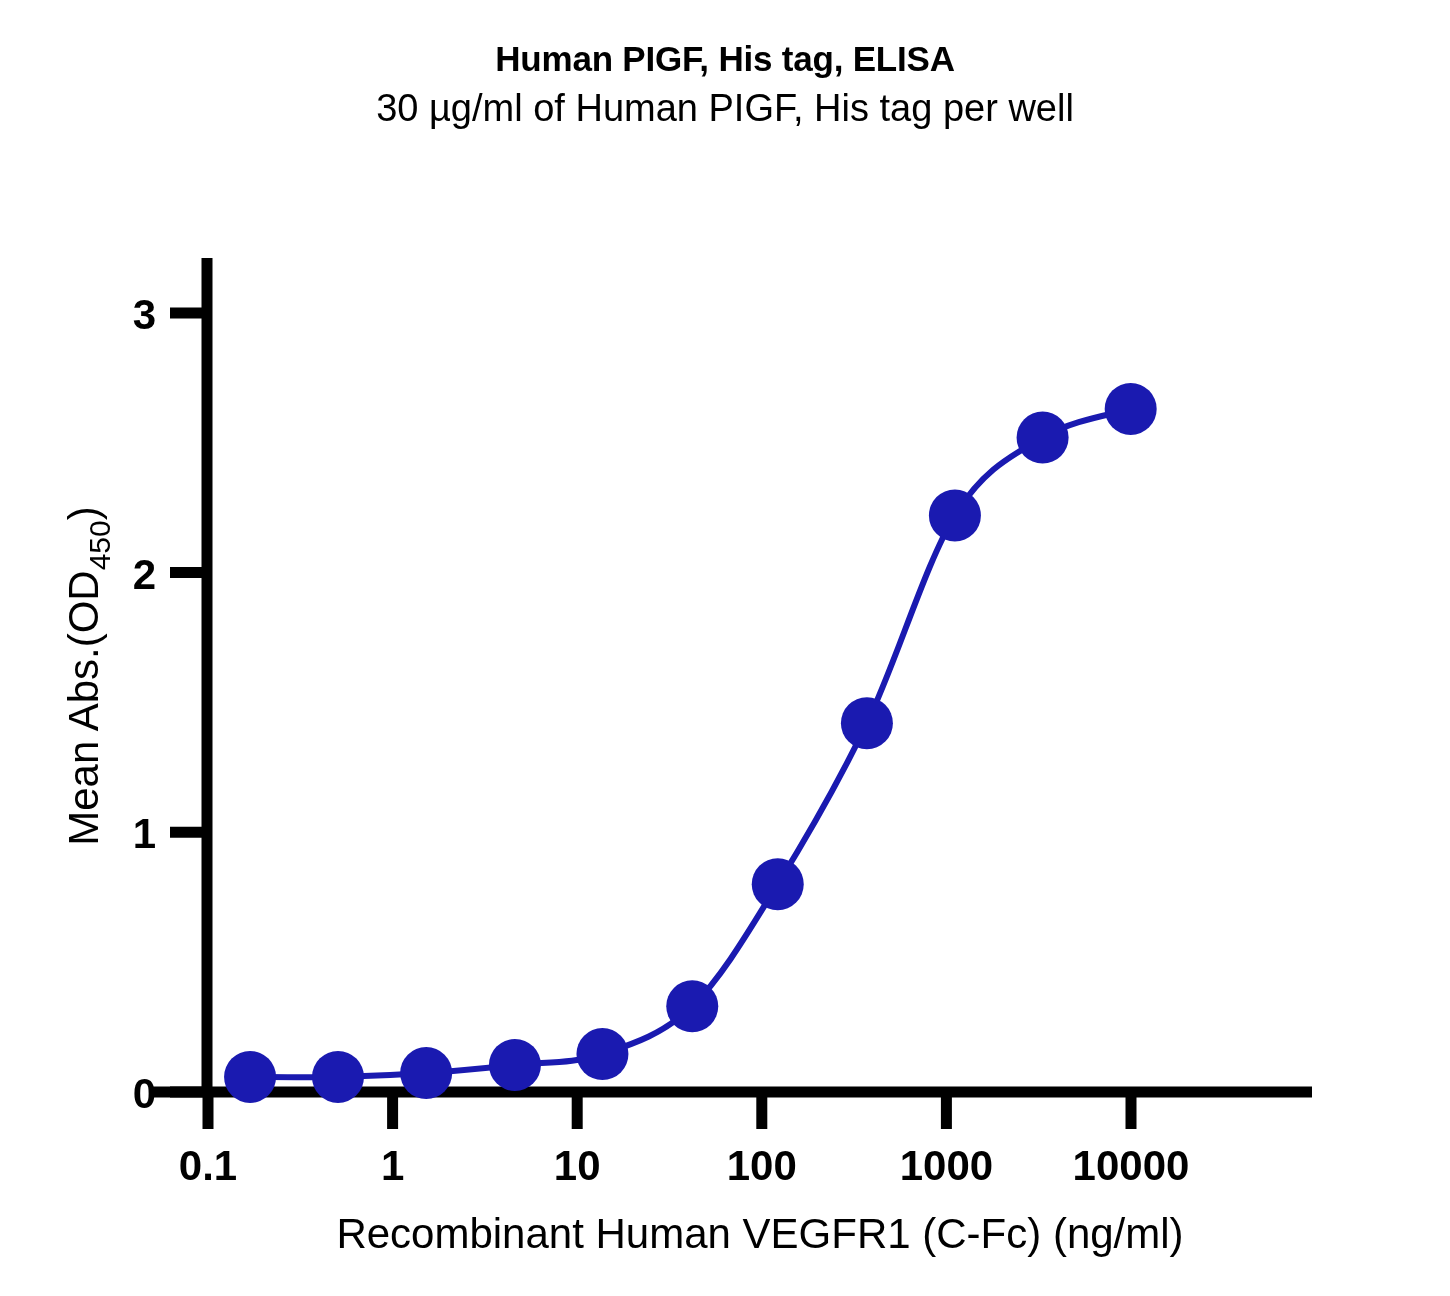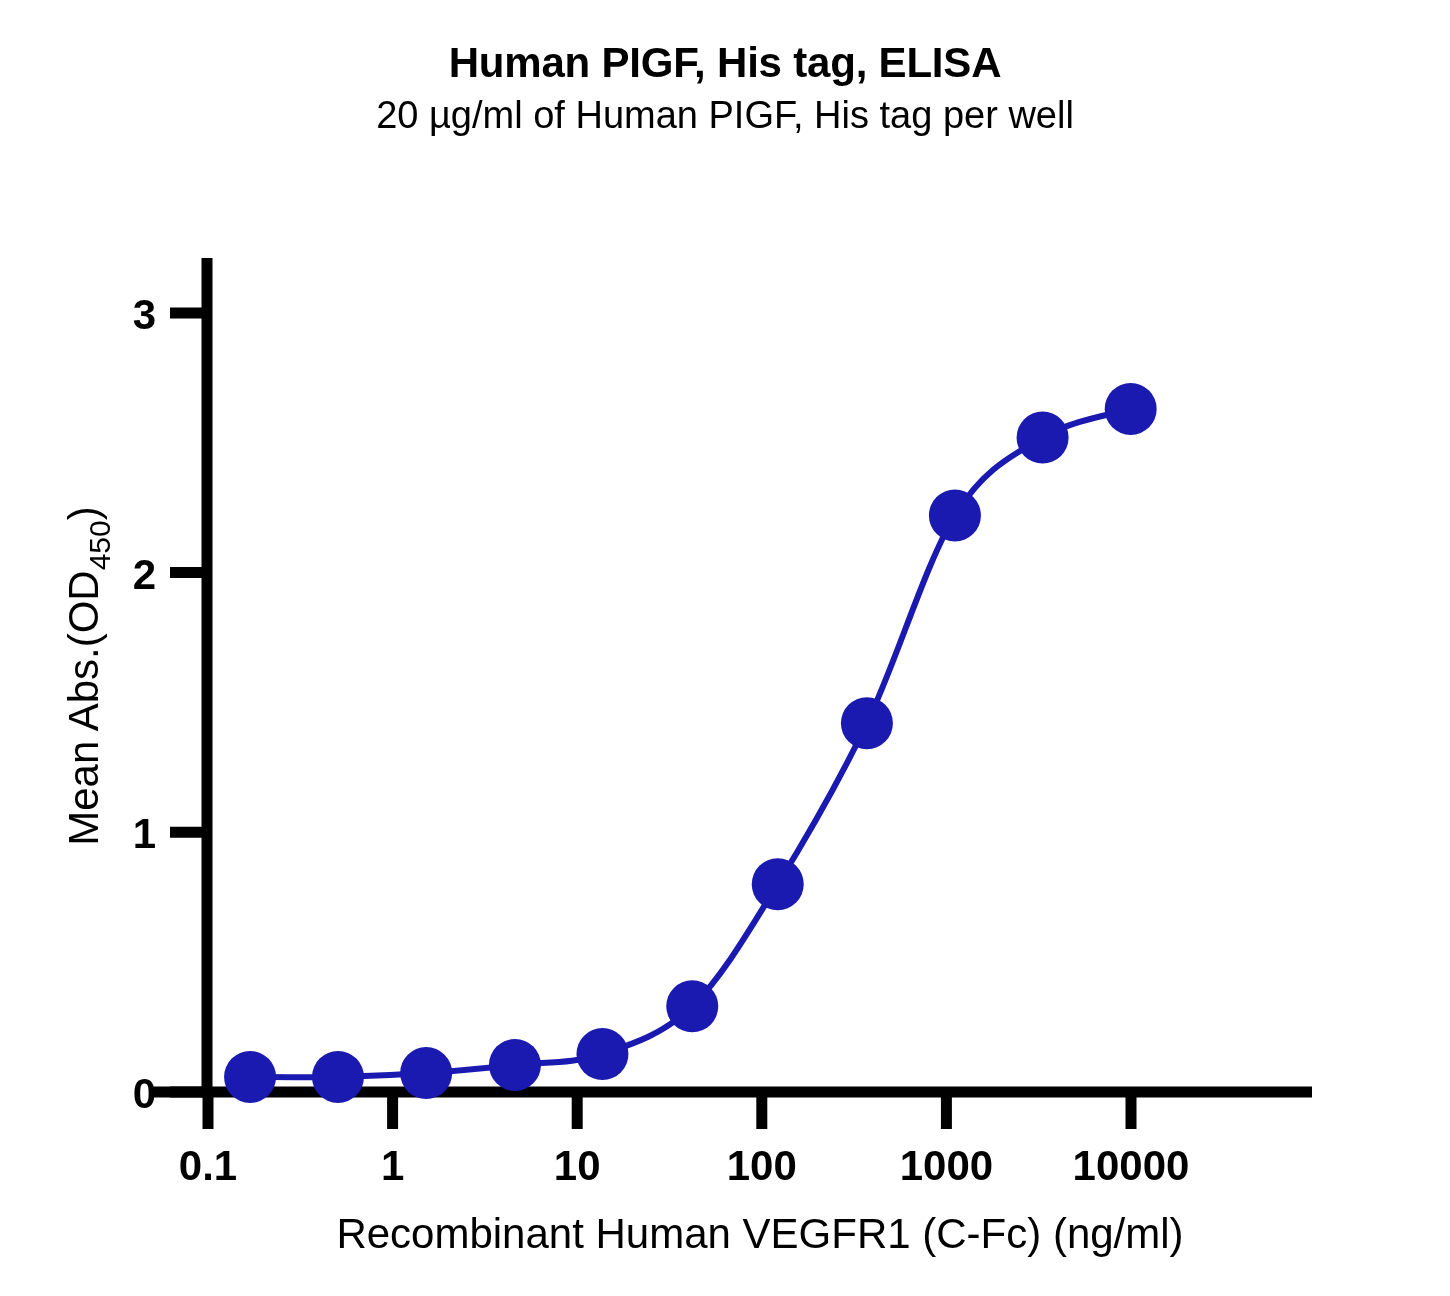--- a/index.html
+++ b/index.html
@@ -23,21 +23,21 @@
   }
   .titles {
     position: absolute;
     top: 40px;
     left: 0;
     width: 1450px;
     text-align: center;
     line-height: 1.08;
   }
   #chart-title {
-    font-size: 42px;
+    font-size: 35px;
     font-weight: bold;
     letter-spacing: -0.2px;
     white-space: nowrap;
   }
   #chart-subtitle {
     font-size: 38px;
     font-weight: normal;
     margin-top: 10px;
     white-space: nowrap;
   }
@@ -60,21 +60,21 @@
     font-size: 30px;
   }
 </style>
 </head>
 <body>
 
 <div id="figure">
 
   <div class="titles">
     <div id="chart-title">Human PIGF, His tag, ELISA</div>
-    <div id="chart-subtitle">20 µg/ml of Human PIGF, His tag per well</div>
+    <div id="chart-subtitle">30 µg/ml of Human PIGF, His tag per well</div>
   </div>
 
   <svg id="plot-svg" width="1450" height="1296" viewBox="0 0 1450 1296">
 
     <line id="y-axis-spine" x1="207" y1="258" x2="207" y2="1092" stroke="#000" stroke-width="11" stroke-linecap="butt"></line>
 
     <line id="x-axis-spine" x1="150" y1="1092" x2="1312" y2="1092" stroke="#000" stroke-width="11" stroke-linecap="butt"></line>
 
     <g id="y-ticks">
         <line x1="170" y1="1092" x2="207" y2="1092" stroke="#000" stroke-width="11"></line>

